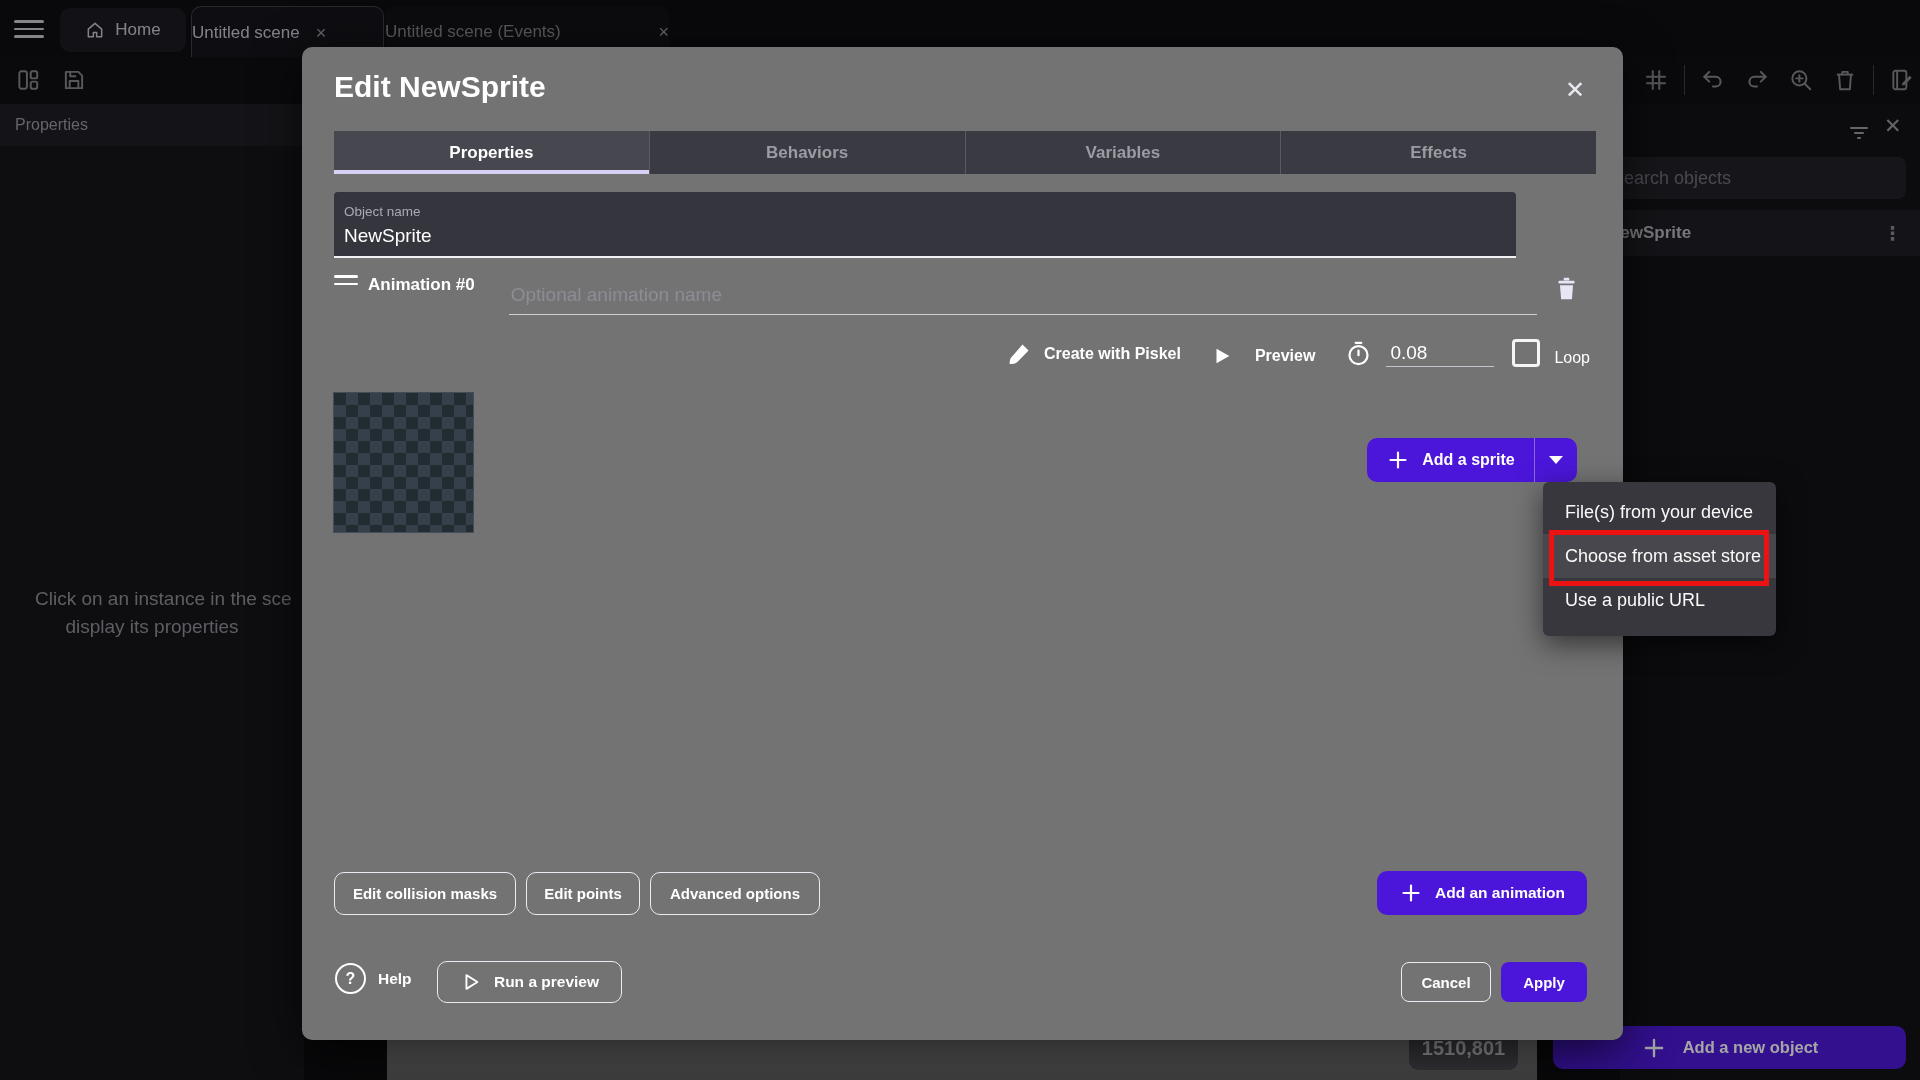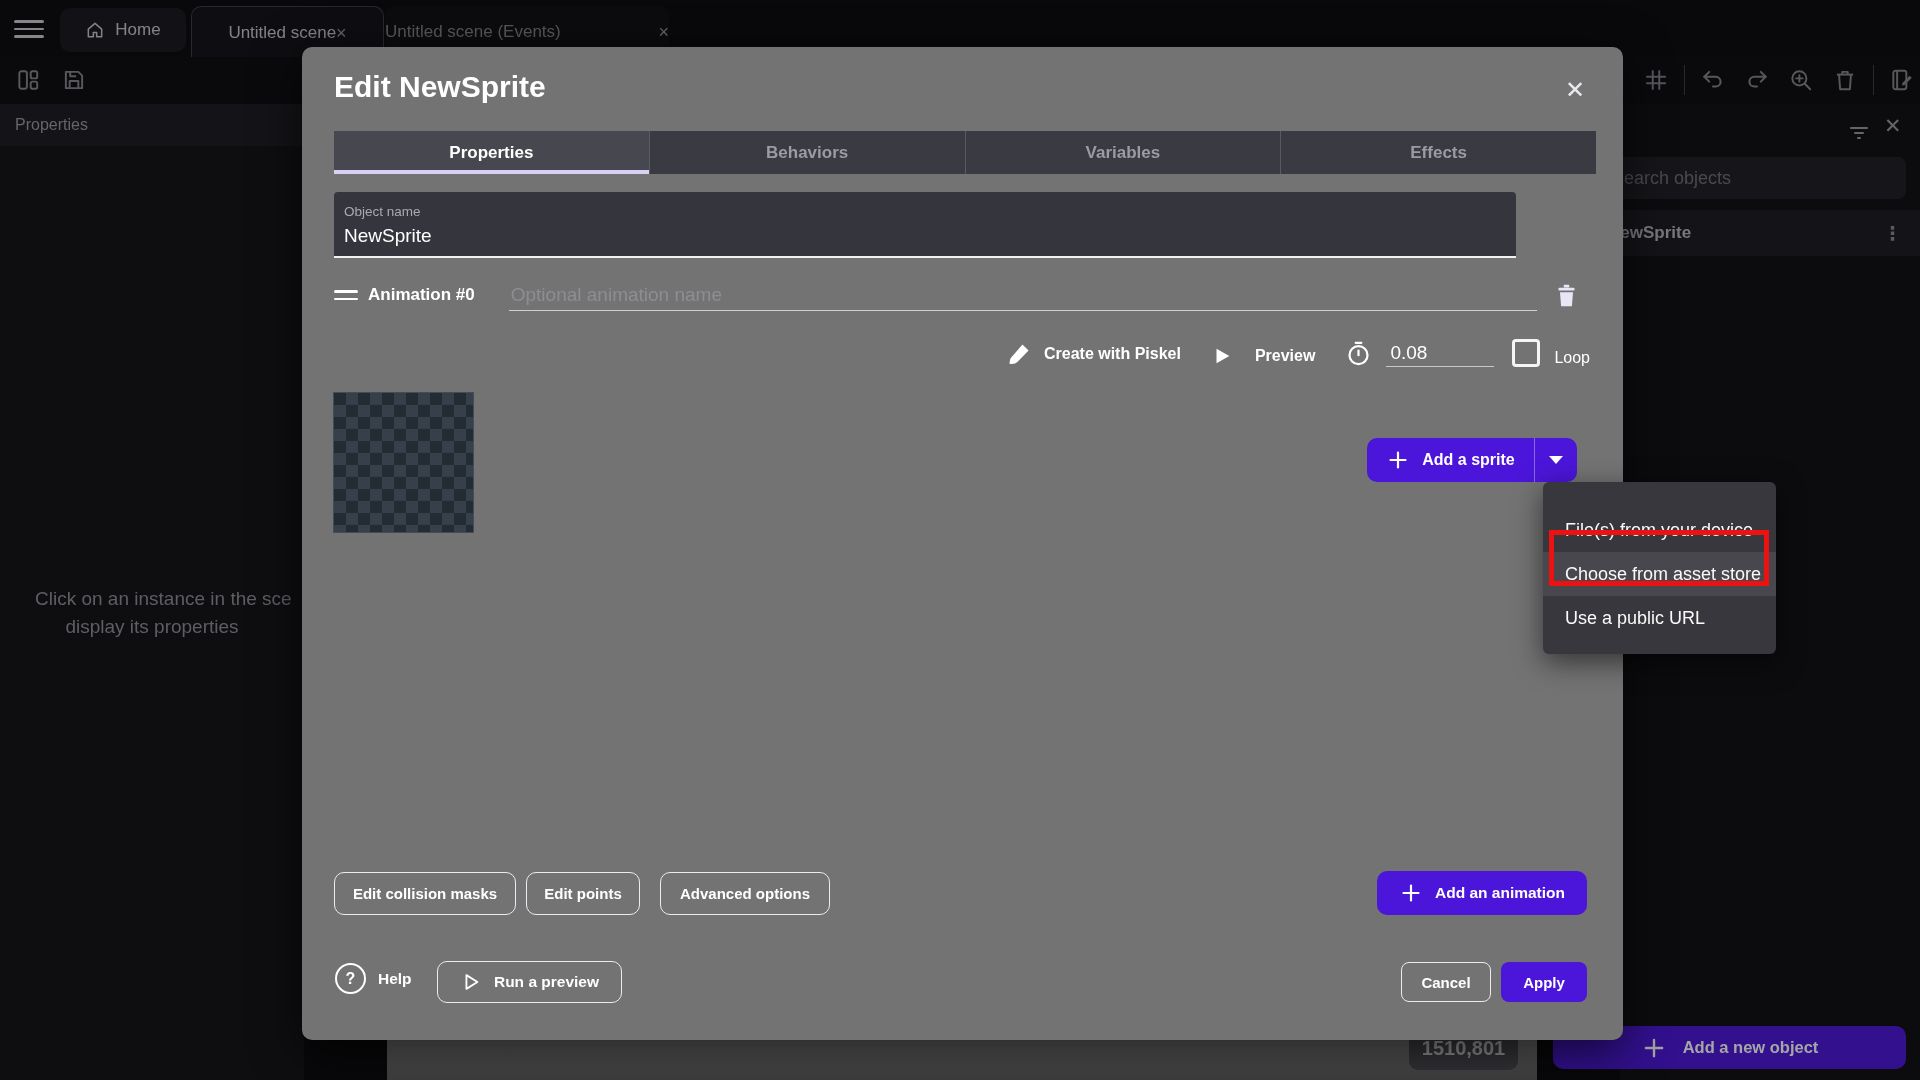--- a/index.html
+++ b/index.html
@@ -7,21 +7,21 @@
   .abs{position:absolute;}
   svg{display:block;}
 
   
   .topbar{left:0;top:0;width:1920px;height:57px;background:#0c0c0f;}
   .hamburger{left:14px;top:20px;width:30px;height:18px;display:flex;flex-direction:column;justify-content:space-between;cursor:pointer;}
   .hamburger span{height:2.6px;background:#cfcfd4;border-radius:2px;}
   .tab-home{left:60px;top:8px;width:126px;height:44px;background:#1a1a1f;border-radius:10px;
     display:flex;align-items:center;justify-content:center;gap:10px;color:#c9c9cf;font-size:17px;}
   .tab-scene{left:191px;top:6px;width:191px;height:51px;background:#141418;border:1px solid #3c3c44;border-bottom:none;
-    border-radius:10px 10px 0 0;display:flex;align-items:center;justify-content:center;gap:0;color:#c9c9ce;font-size:17px;}
+    border-radius:10px 10px 0 0;display:flex;align-items:center;gap:16px;color:#c9c9ce;font-size:17px;}
   .tab-events{left:385px;top:6px;width:284px;height:51px;background:#101013;border-radius:10px 10px 0 0;
     display:flex;align-items:center;justify-content:space-between;gap:18px;color:#85858c;font-size:17px;}
   .tab-x{color:#9c9ca3;font-size:18px;line-height:1;cursor:pointer;}
 
   
   .toolbar2{left:0;top:57px;width:1920px;height:47px;background:#0e0e11;}
   .tool-icon{color:#85858c;display:flex;align-items:center;justify-content:center;width:32px;height:32px;}
   .tool-sep{width:1px;height:30px;background:#3a3a40;}
   .tools-left{left:12px;top:64px;display:flex;gap:14px;}
   .tools-right{left:1596px;top:64px;display:flex;gap:12px;align-items:center;}
@@ -64,21 +64,21 @@
   .dlg-tabs{left:32px;top:84px;width:1262px;height:43px;background:#3a3a42;display:flex;}
   .dlg-tab{flex:1;display:flex;align-items:center;justify-content:center;font-size:17px;font-weight:bold;
     color:#9b9ba3;position:relative;cursor:pointer;}
   .dlg-tab + .dlg-tab{border-left:1px solid #5a5a62;}
   .dlg-tab.active{background:#47474f;color:#fff;}
   .dlg-tab.active::after{content:"";position:absolute;left:0;bottom:0;width:100%;height:4px;background:#d8d1f5;}
   .obj-field{left:32px;top:145px;width:1182px;height:66px;background:#35353e;border-bottom:2px solid #f0f0f5;
     border-radius:4px 4px 0 0;box-sizing:border-box;padding:12px 10px;}
   .obj-label{font-size:13.5px;color:#a9a9b1;}
   .obj-value{font-size:19px;color:#fff;margin-top:6px;}
-  .anim-row{left:32px;top:228px;width:1257px;height:40px;display:flex;align-items:center;}
+  .anim-row{left:32px;top:228px;width:1257px;height:40px;display:flex;}
   .drag-handle{width:24px;display:flex;flex-direction:column;gap:5px;cursor:grab;}
   .drag-handle span{height:2.6px;background:#fff;border-radius:2px;}
   .anim-label{margin-left:10px;font-size:17px;font-weight:bold;color:#fff;white-space:nowrap;}
   .anim-input{margin-left:34px;width:1024px;background:transparent;border:none;outline:none;
     border-bottom:1px solid #cfcfd7;color:#fff;font-size:19px;padding:4px 2px;font-family:inherit;}
   .anim-input::placeholder{color:#8d8d95;}
   .anim-trash{margin-left:16px;color:#e9e5f7;cursor:pointer;}
   .piskel-row{left:0;top:284px;width:1288px;height:36px;display:flex;align-items:flex-end;justify-content:flex-end;gap:0;}
   .pk-item{display:flex;align-items:center;color:#fff;font-weight:bold;font-size:16px;cursor:pointer;}
   .time-input{width:100px;background:transparent;border:none;outline:none;border-bottom:1px solid #c6c6ce;
@@ -91,33 +91,33 @@
   .add-sprite{left:1065px;top:391px;width:210px;height:44px;display:flex;border-radius:10px;overflow:hidden;}
   .add-sprite-main{flex:1;background:#4b16d9;display:flex;align-items:center;justify-content:center;gap:12px;
     color:#fff;font-weight:bold;font-size:16px;cursor:pointer;}
   .add-sprite-caret{width:42px;background:#4b16d9;border-left:1px solid rgba(255,255,255,0.35);
     display:flex;align-items:center;justify-content:center;cursor:pointer;}
   .caret-down{width:0;height:0;border-left:7px solid transparent;border-right:7px solid transparent;border-top:8px solid #fff;}
   .btn-outline{border:1px solid #eceaf2;border-radius:10px;color:#fff;font-weight:bold;font-size:15px;
     display:flex;align-items:center;justify-content:center;background:transparent;cursor:pointer;box-sizing:border-box;}
   .ecm{left:32px;top:825px;width:182px;height:43px;}
   .ep{left:224px;top:825px;width:114px;height:43px;}
-  .ao{left:348px;top:825px;width:170px;height:43px;margin-left:10px;}
+  .ao{left:348px;top:825px;width:170px;height:43px;}
   .add-anim{left:1075px;top:824px;width:210px;height:44px;gap:12px;font-size:15.5px;}
   .help-wrap{left:33px;top:916px;display:flex;align-items:center;gap:12px;color:#fff;cursor:pointer;}
   .help-circle{width:27px;height:27px;border:2.4px solid #fff;border-radius:50%;display:flex;align-items:center;
     justify-content:center;font-size:16px;font-weight:bold;color:#fff;}
   .help-label{font-size:15.5px;font-weight:bold;}
   .run-preview{left:135px;top:914px;width:185px;height:42px;gap:12px;font-size:15.5px;}
   .cancel-btn{left:1099px;top:915px;width:90px;height:40px;border-radius:8px;}
   .apply-btn{left:1199px;top:915px;width:86px;height:40px;border-radius:8px;font-size:15px;}
 
   
   .menu{left:1543px;top:482px;width:233px;z-index:30;background:#37373d;border-radius:6px;
-    box-shadow:0 8px 28px rgba(0,0,0,0.55);padding:26px 0 14px 0;box-sizing:border-box;}
+    box-shadow:0 8px 28px rgba(0,0,0,0.55);padding:8px 0 14px 0;box-sizing:border-box;}
   .menu-item{height:44px;display:flex;align-items:center;padding-left:22px;color:#fafafa;font-size:18px;
     font-weight:500;cursor:pointer;white-space:nowrap;}
   .menu-item.hl{background:#47474d;}
 
   
   .annotation{left:1549px;top:530px;width:220px;height:56px;border:5px solid #ec1212;box-sizing:border-box;z-index:40;}
 </style>
 </head>
 <body>
 

